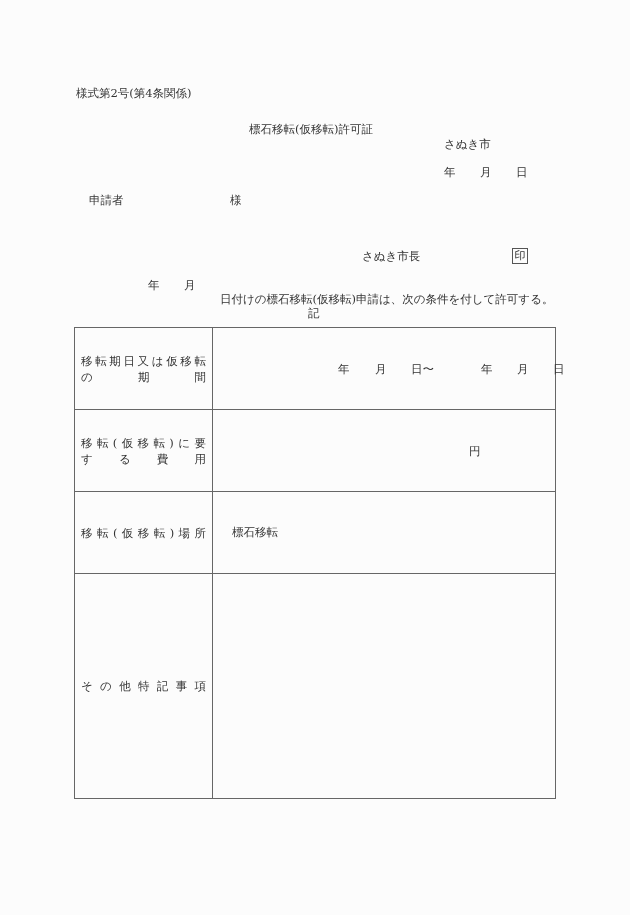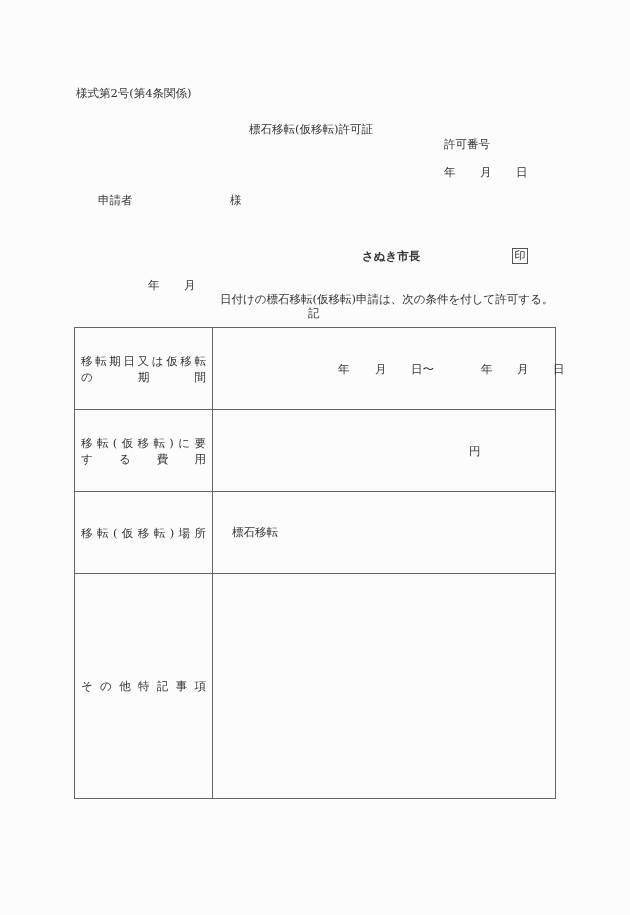--- a/index.html
+++ b/index.html
@@ -25,29 +25,29 @@
   .row3 { height:81px; }
   .row4 { height:225px; }
   .cellval { position:relative; height:100%; }
 </style>
 </head>
 <body>
 
 <div class="abs" style="left:76px;top:86px;">様式第2号(第4条関係)</div>
 <div class="abs" style="left:249px;top:116px;margin-top:6px;">標石移転(仮移転)許可証</div>
 
-<div class="abs" style="left:444px;top:137px;">許可番号</div>
+<div class="abs" style="left:444px;top:137px;">さぬき市</div>
 <div class="abs" style="left:444px;top:165px;">年</div>
 <div class="abs" style="left:480px;top:165px;">月</div>
 <div class="abs" style="left:516px;top:165px;">日</div>
 
-<div class="abs" style="left:98px;top:193px;">申請者</div>
+<div class="abs" style="left:89px;top:193px;">申請者</div>
 <div class="abs" style="left:230px;top:193px;">様</div>
 
-<div class="abs" style="left:362px;top:249px;font-weight:bold;">さぬき市長</div>
+<div class="abs" style="left:362px;top:249px;">さぬき市長</div>
 <div class="seal">印</div>
 
 <div class="abs" style="left:148px;top:278px;">年</div>
 <div class="abs" style="left:184px;top:278px;">月</div>
 <div class="abs" style="left:220px;top:292px;">日付けの標石移転(仮移転)申請は、次の条件を付して許可する。</div>
 
 <div class="abs" style="left:308px;top:306px;">記</div>
 
 <table class="form">
   <tbody>

